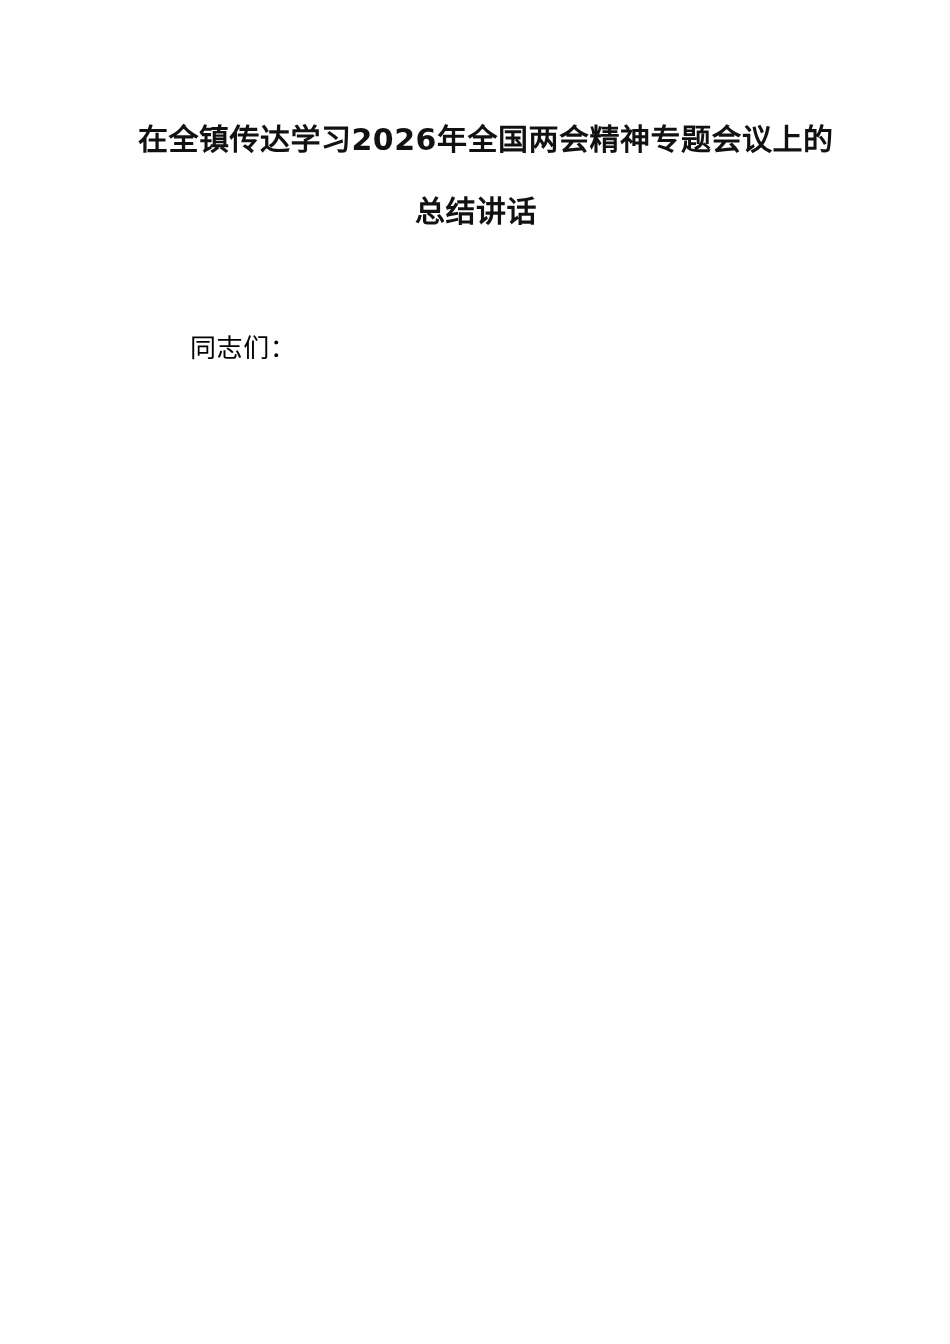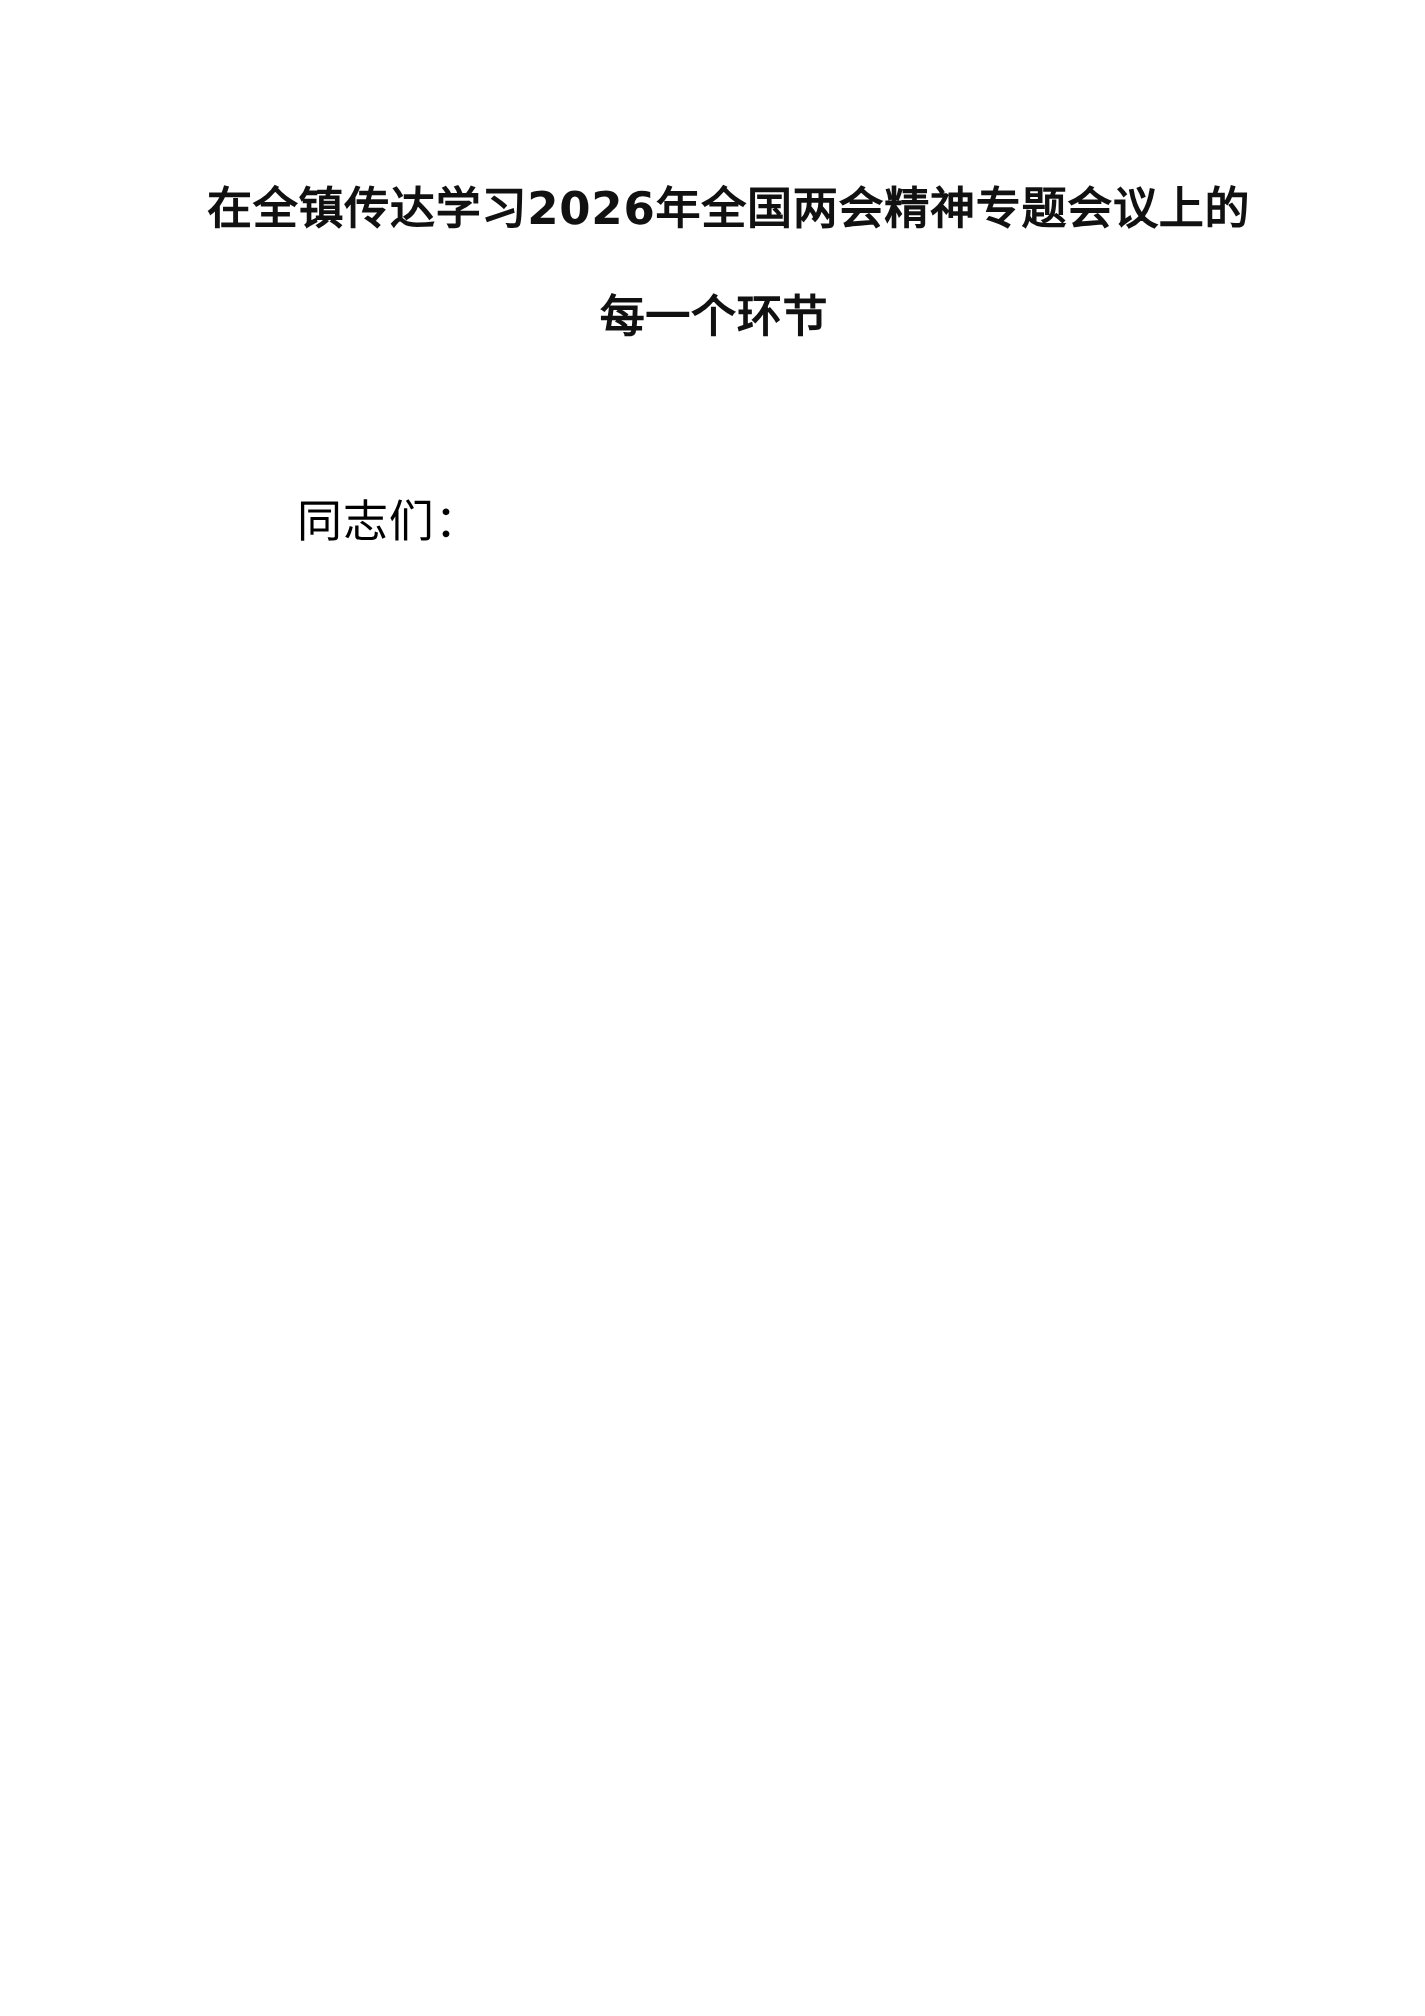--- a/index.html
+++ b/index.html
@@ -46,21 +46,21 @@
 
   
   .body-block {
     position: absolute;
     left: 138px;
     top: 318px;
     width: 676px;
   }
 
   .salutation {
-    font-size: 30px;
+    font-size: 26px;
     line-height: 62px;
     text-indent: 2em;
     letter-spacing: 0.6px;
     margin: 0;
     white-space: nowrap;
     font-family: Liberation Serif, serif;
   }
 
   .spacer {
     height: 76px;
@@ -77,21 +77,21 @@
     word-break: break-all;
   }
 </style>
 </head>
 <body>
 
 <div class="page">
 
   <div class="doc-title">
     <span class="tline">在全镇传达学习2026年全国两会精神专题会议上的</span>
-    <span class="tline">每一个环节</span>
+    <span class="tline">总结讲话</span>
   </div>
 
   <div class="body-block">
     <p class="salutation">同志们：</p>
     <div class="spacer"></div>
   </div>
 
 </div>
 
 </body></html>

